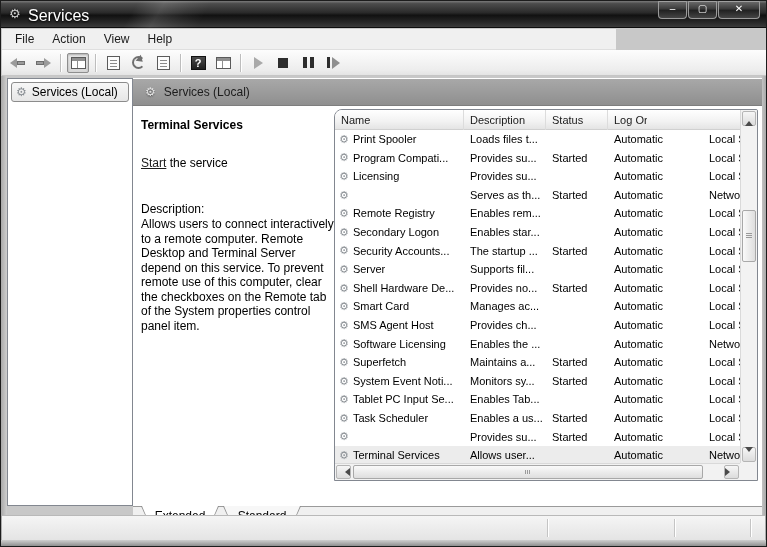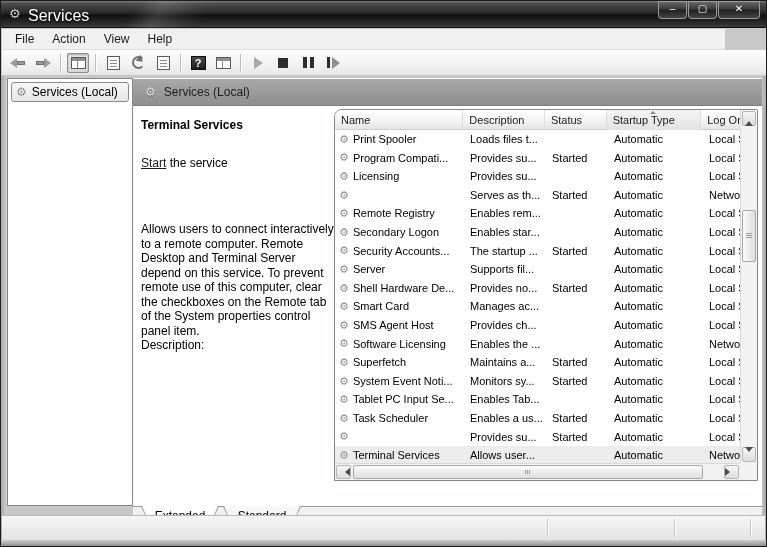--- a/index.html
+++ b/index.html
@@ -21,21 +21,21 @@
   #winbtns { position:absolute; right:8px; top:0; display:flex; gap:1px; }
   .winbtn {
     width:29px; height:18px; border:1px solid #9a9a9a; border-top:none;
     border-radius:0 0 4px 4px; color:#fff; font-size:10px; line-height:16px; text-align:center;
     background:linear-gradient(180deg,#6f6f6f,#3c3c3c 45%,#222 55%,#444);
     box-shadow:inset 0 1px 0 rgba(255,255,255,.35);
   }
   .winbtn.close { width:42px; }
   
   #menubar {
-    position:absolute; left:1px; top:28px; width:723px; height:21px;
+    position:absolute; left:1px; top:28px; width:614px; height:21px;
     background:#f0f0f0; border-bottom:1px solid #dfdfdf; display:flex; align-items:center; padding-left:4px;
   }
   .menu-item { font-size:12px; color:#1a1a1a; padding:2px 9px; }
   
   #toolbar {
     position:absolute; left:1px; top:49px; width:765px; height:26px;
     background:linear-gradient(180deg,#fdfdfd,#ededed 80%,#e4e4e4);
     border-bottom:1px solid #c6c6c6; display:flex; align-items:center; padding-left:5px; gap:3px;
   }
   .tb-sep { width:1px; height:18px; background:#bdbdbd; margin:0 3px; box-shadow:1px 0 0 #fff; }
@@ -84,21 +84,21 @@
     position:absolute; left:0; top:1px; right:0; height:27px;
     background:linear-gradient(180deg,#a8a8a8,#8f8f8f);
     border-bottom:1px solid #7e7e7e;
     display:flex; align-items:center; padding-left:12px; gap:8px;
     color:#1c1c1c; font-size:12px;
   }
   #banner .gear { color:#e3e3e3; text-shadow:0 1px 1px #555; }
   
   #detail { position:absolute; left:8px; top:40px; width:196px; }
   #svc-title { font-size:12px; font-weight:bold; color:#000; margin-bottom:24px; }
-  #svc-action { font-size:12px; color:#000; margin-bottom:52px; }
+  #svc-action { font-size:12px; color:#000; margin-bottom:32px; }
   #svc-action a { color:#1a1a1a; text-decoration:underline; }
   #svc-desc-label { font-size:12px; color:#000; margin-bottom:1px; }
   #svc-desc { font-size:12px; color:#000; line-height:14.5px; width:196px; }
   
   #table-panel {
     position:absolute; left:201px; top:31px; width:424px; height:372px;
     background:#fff; border:1px solid #828790; border-radius:8px 2px 0 0; overflow:hidden;
   }
   #thead { position:absolute; left:0; top:0; right:17px; height:20px; display:flex;
     background:linear-gradient(180deg,#ffffff,#f2f2f2 60%,#e4e4e4); border-bottom:1px solid #d0d0d0; }
@@ -245,30 +245,29 @@
     <div id="banner">
       <span class="gear">⚙</span>
       <span>Services (Local)</span>
     </div>
 
     <div id="detail">
       <div id="svc-title">Terminal Services</div>
       <div id="svc-action">
         <a href="#">Start</a><span> the service</span>
       </div>
+      <div id="svc-desc-label">Description:</div>
       <div id="svc-desc">Allows users to connect interactively to a remote computer. Remote Desktop and Terminal Server depend on this service.  To prevent remote use of this computer, clear the checkboxes on the Remote tab of the System properties control panel item.</div>
-      <div id="svc-desc-label">Description:</div>
     </div>
 
     <div id="table-panel">
       <div id="thead">
         <div class="th w-name">Name</div>
         <div class="th w-desc">Description</div>
         <div class="th w-status">Status</div>
-        <div class="th w-stype sorted"><span class="sort-caret"></span><span>Startup Type</span></div>
         <div class="th w-logon">Log On</div>
       </div>
       <div id="tbody">
           <div class="row">
             <div class="cell w-name name">
               <span class="gear">⚙</span>
               <span>Print Spooler</span>
             </div>
             <div class="cell w-desc">Loads files t...</div>
             <div class="cell w-status"></div>

